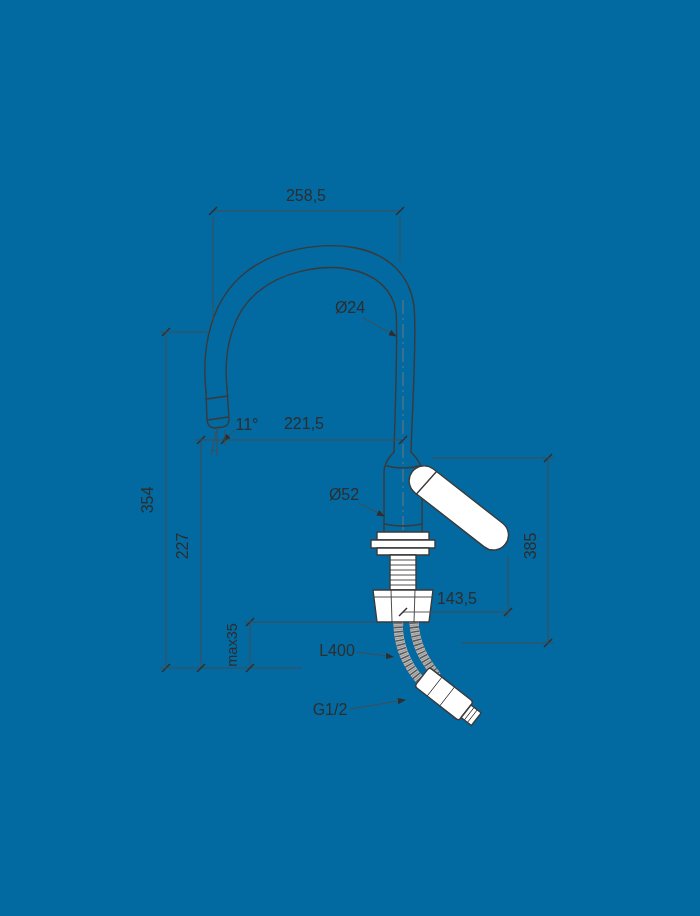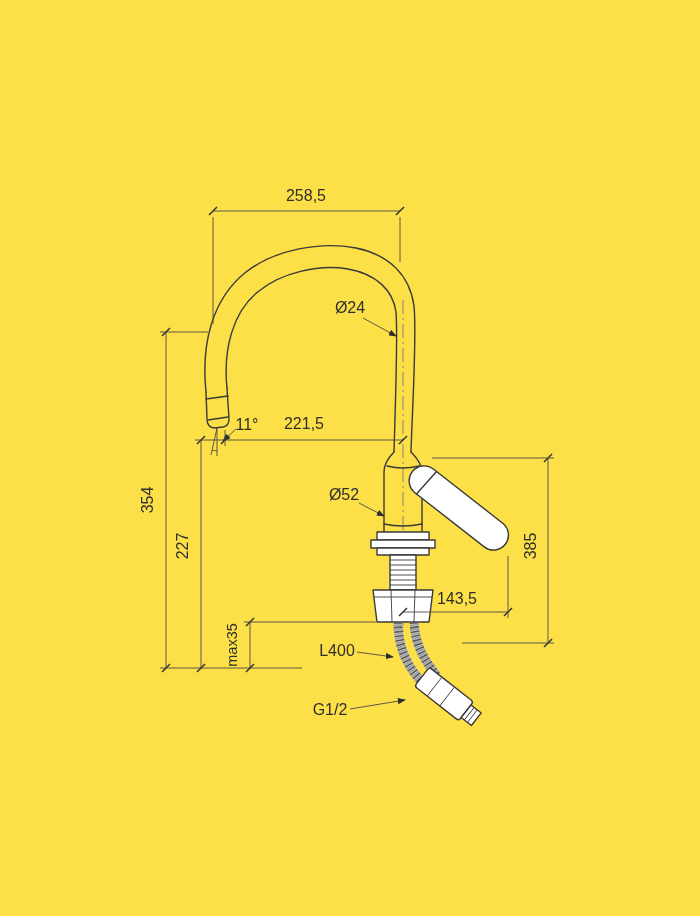--- a/index.html
+++ b/index.html
@@ -1,16 +1,16 @@
 <!DOCTYPE html>
 <html><head>
 <meta charset="utf-8">
 <style>
   html,body{margin:0;padding:0;background:#ffffff;}
-  .stage{position:relative;width:700px;height:916px;background:#fde047;overflow:hidden;}
+  .stage{position:relative;width:700px;height:916px;background:#0369a1;overflow:hidden;}
   svg{position:absolute;left:0;top:0;}
   svg text{font-family:"Liberation Sans",sans-serif;font-size:16px;fill:#2e2e2e;}
   svg text.small{font-size:14.5px;}
   .part{fill:none;stroke:#3a3a3a;stroke-width:1.4;stroke-linecap:round;stroke-linejoin:round;}
   .partf{fill:#ffffff;stroke:#3a3a3a;stroke-width:1.4;stroke-linejoin:round;}
   .dim{stroke:#4a4a4a;stroke-width:0.9;fill:none;}
   .tick{stroke:#2e2e2e;stroke-width:1.4;}
   .cl{stroke:#7a7a7a;stroke-width:0.9;fill:none;stroke-dasharray:14 4 2 4;}
   .hose-core{fill:none;stroke:#d2d2d2;stroke-width:9;}
   .hose-braid{fill:none;stroke:#585858;stroke-width:9;stroke-dasharray:1.6 2.8;}

